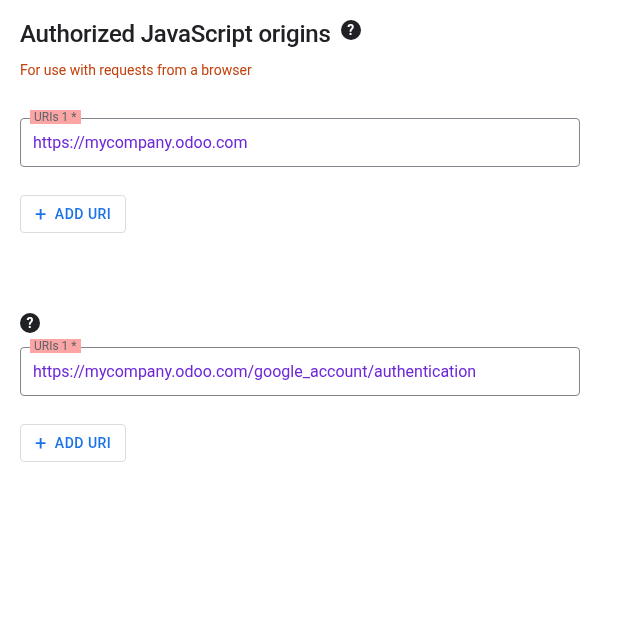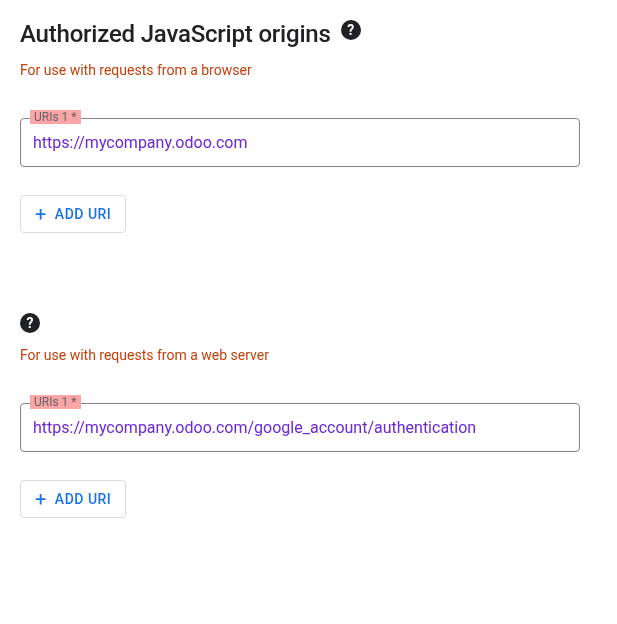--- a/index.html
+++ b/index.html
@@ -106,21 +106,20 @@
   <button class="add-button">
     <span class="plus-icon">+</span>
     <span>ADD URI</span>
   </button>
 </div>
 
 <div class="section">
   <div class="section-header">
     <span class="help-icon">?</span>
   </div>
-  <p class="section-description">For use with requests from a web server</p>
   <div class="input-wrapper">
     <span class="input-label">URIs 1 *</span>
     <input type="text" class="text-input" value="https://mycompany.odoo.com/google_account/authentication" style="">
   </div>
   <button class="add-button">
     <span class="plus-icon">+</span>
     <span>ADD URI</span>
   </button>
 </div>
 

